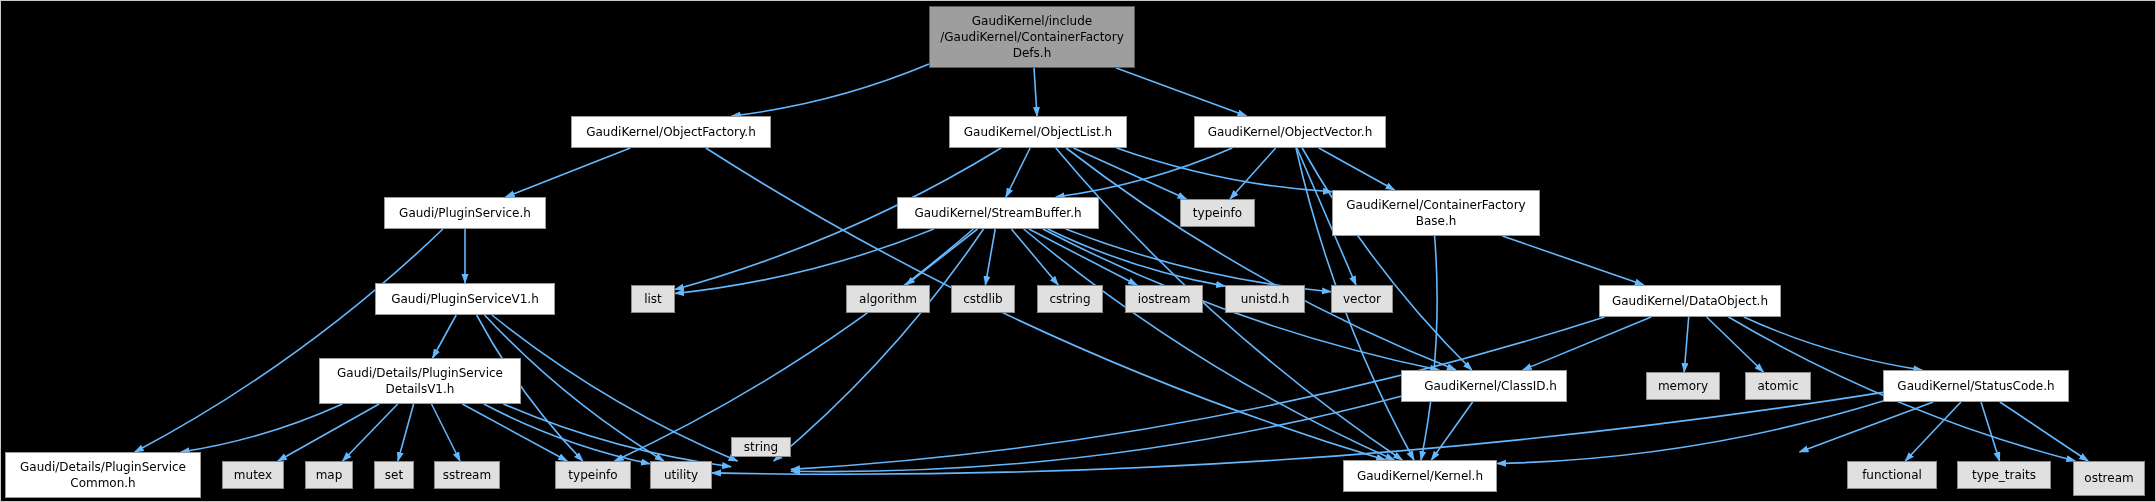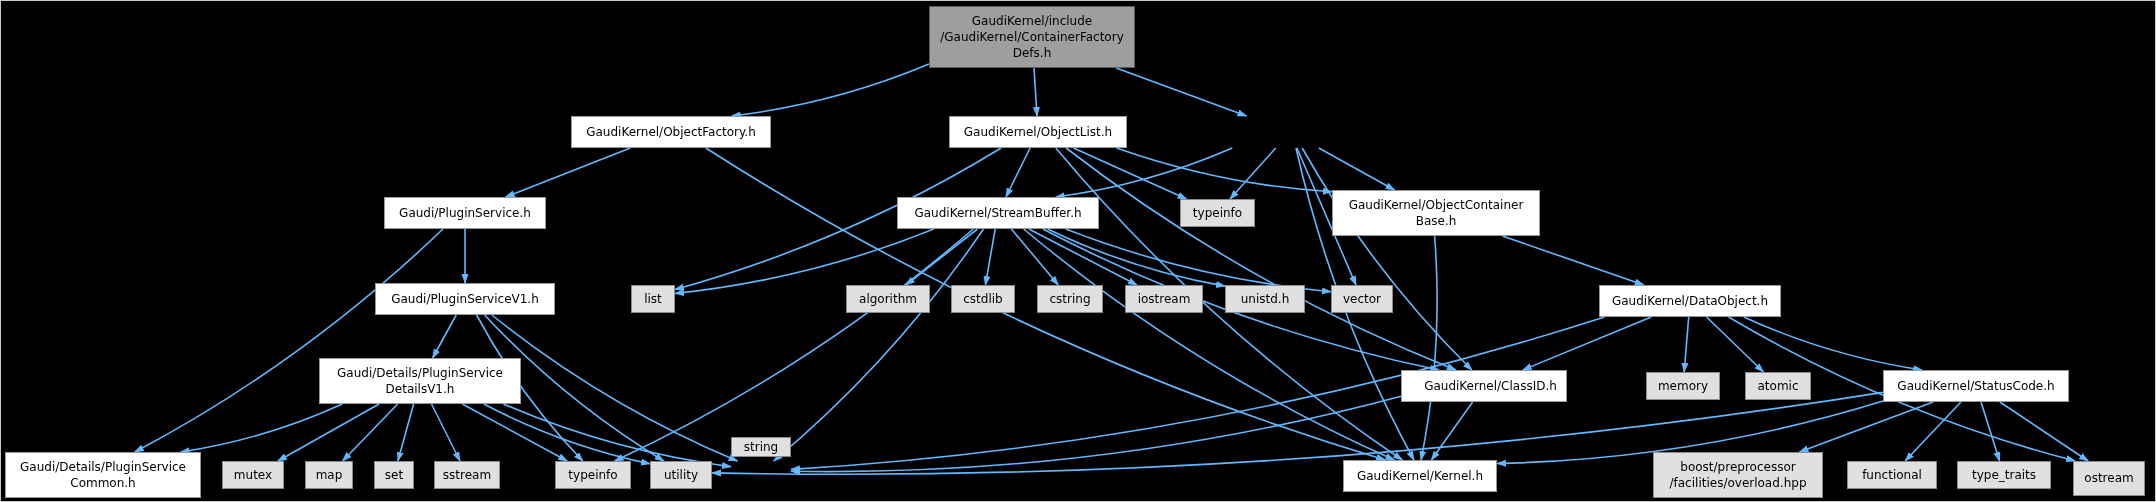--- a/index.html
+++ b/index.html
@@ -92,24 +92,25 @@
       <path d="M430.5,403.0 Q444.8,431.5 459.0,460.0" fill="none" stroke="#63b8ff" stroke-width="1.6" marker-end="url(#arr)"></path>
       <path d="M461.3,403.0 Q513.8,431.5 566.2,460.0" fill="none" stroke="#63b8ff" stroke-width="1.6" marker-end="url(#arr)"></path>
       <path d="M482.9,403.0 Q561.7,444.5 649.0,462.8" fill="none" stroke="#63b8ff" stroke-width="1.6" marker-end="url(#arr)"></path>
       <path d="M502.4,403.0 Q611.8,450.3 730.0,465.7" fill="none" stroke="#63b8ff" stroke-width="1.6" marker-end="url(#arr)"></path>
     </svg>
 <div class="node root" style="left: 928px; top: 5px; width: 206px; height: 62px;">GaudiKernel/include
 /GaudiKernel/ContainerFactory
 Defs.h</div>
     <div class="node header" style="left: 570px; top: 115px; width: 200px; height: 32px;">GaudiKernel/ObjectFactory.h</div>
     <div class="node header" style="left: 948px; top: 115px; width: 178px; height: 32px;">GaudiKernel/ObjectList.h</div>
+    <div class="node header" style="left: 1193px; top: 115px; width: 192px; height: 32px;">GaudiKernel/ObjectVector.h</div>
     <div class="node header" style="left: 383px; top: 196px; width: 162px; height: 32px;">Gaudi/PluginService.h</div>
     <div class="node header" style="left: 896px; top: 196px; width: 202px; height: 32px;">GaudiKernel/StreamBuffer.h</div>
     <div class="node system" style="left: 1179px; top: 198px; width: 75px; height: 28px;">typeinfo</div>
-    <div class="node header" style="left: 1331px; top: 189px; width: 208px; height: 46px;">GaudiKernel/ObjectContainer
+    <div class="node header" style="left: 1331px; top: 189px; width: 208px; height: 46px;">GaudiKernel/ContainerFactory
 Base.h</div>
     <div class="node header" style="left: 374px; top: 282px; width: 180px; height: 32px;">Gaudi/PluginServiceV1.h</div>
     <div class="node system" style="left: 630px; top: 284px; width: 44px; height: 28px;">list</div>
     <div class="node system" style="left: 845px; top: 284px; width: 84px; height: 28px;">algorithm</div>
     <div class="node system" style="left: 950px; top: 284px; width: 64px; height: 28px;">cstdlib</div>
     <div class="node system" style="left: 1036px; top: 284px; width: 66px; height: 28px;">cstring</div>
     <div class="node system" style="left: 1124px; top: 284px; width: 78px; height: 28px;">iostream</div>
     <div class="node system" style="left: 1224px; top: 284px; width: 80px; height: 28px;">unistd.h</div>
     <div class="node system" style="left: 1330px; top: 284px; width: 62px; height: 28px;">vector</div>
     <div class="node header" style="left: 1598px; top: 284px; width: 182px; height: 32px;">GaudiKernel/DataObject.h</div>
@@ -122,18 +123,16 @@
     <div class="node header" style="left: 4px; top: 451px; width: 196px; height: 46px;">Gaudi/Details/PluginService
 Common.h</div>
     <div class="node system" style="left: 221px; top: 460px; width: 62px; height: 28px;">mutex</div>
     <div class="node system" style="left: 304px; top: 460px; width: 48px; height: 28px;">map</div>
     <div class="node system" style="left: 373px; top: 460px; width: 40px; height: 28px;">set</div>
     <div class="node system" style="left: 433px; top: 460px; width: 66px; height: 28px;">sstream</div>
     <div class="node system" style="left: 554px; top: 460px; width: 76px; height: 28px;">typeinfo</div>
     <div class="node system" style="left: 649px; top: 460px; width: 62px; height: 28px;">utility</div>
     <div class="node system" style="left: 730px; top: 436px; width: 60px; height: 20px;">string</div>
     <div class="node header" style="left: 1342px; top: 459px; width: 154px; height: 32px;">GaudiKernel/Kernel.h</div>
-    <div class="node system" style="left: 1652px; top: 451px; width: 170px; height: 46px;">boost/preprocessor
-/facilities/overload.hpp</div>
     <div class="node system" style="left: 1846px; top: 460px; width: 90px; height: 28px;">functional</div>
     <div class="node system" style="left: 1956px; top: 460px; width: 94px; height: 28px;">type_traits</div>
     <div class="node system" style="left: 2072px; top: 460px; width: 72px; height: 35px;">ostream</div>
   </div>
 
 </body></html>

